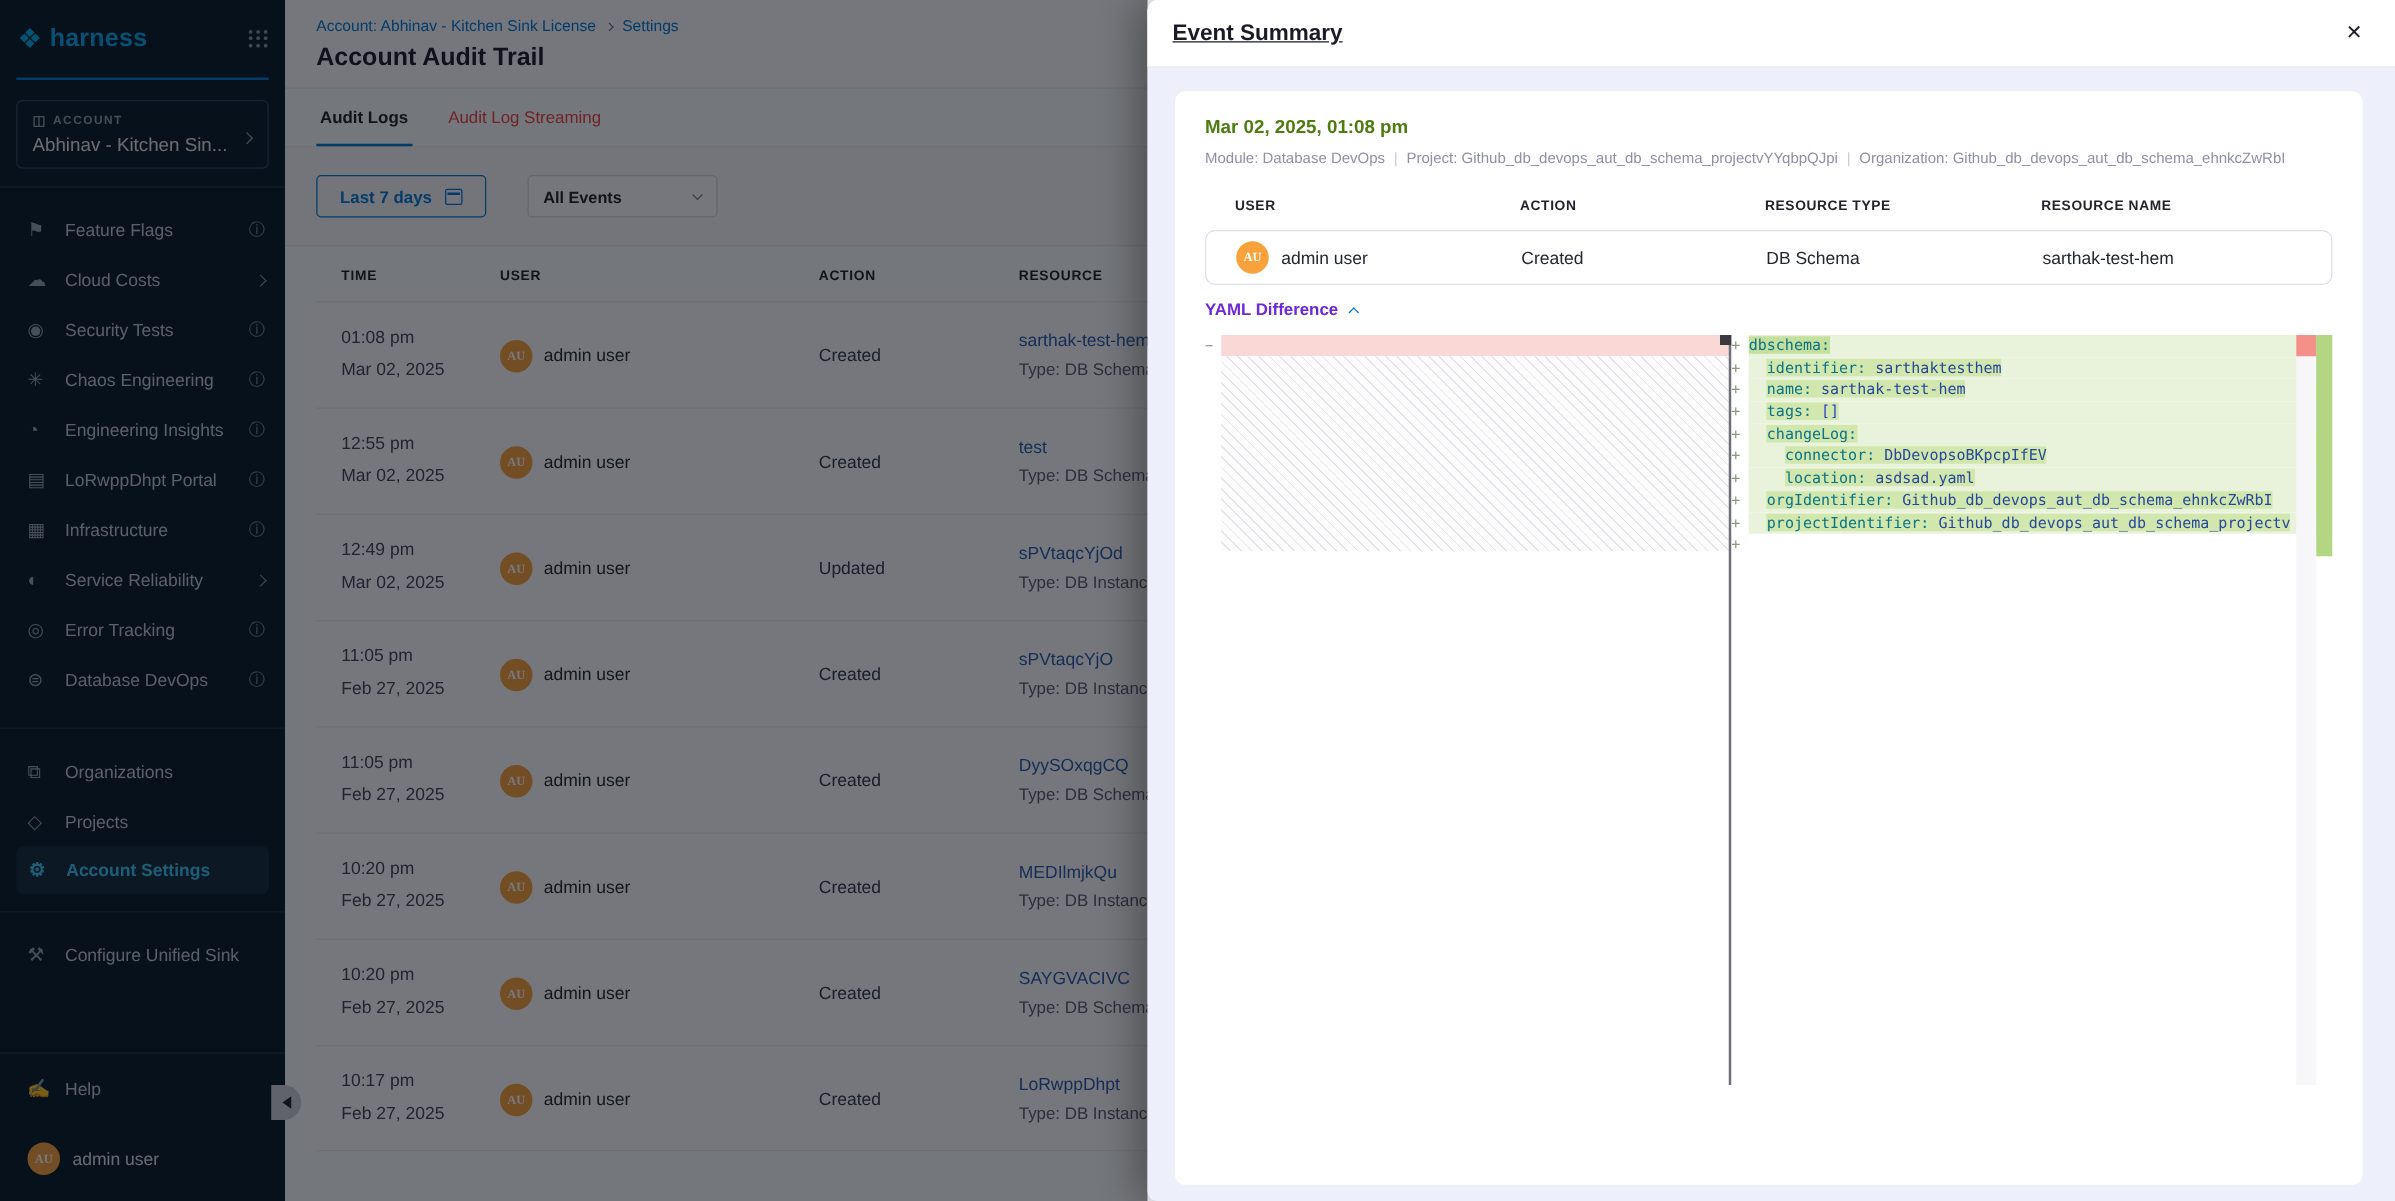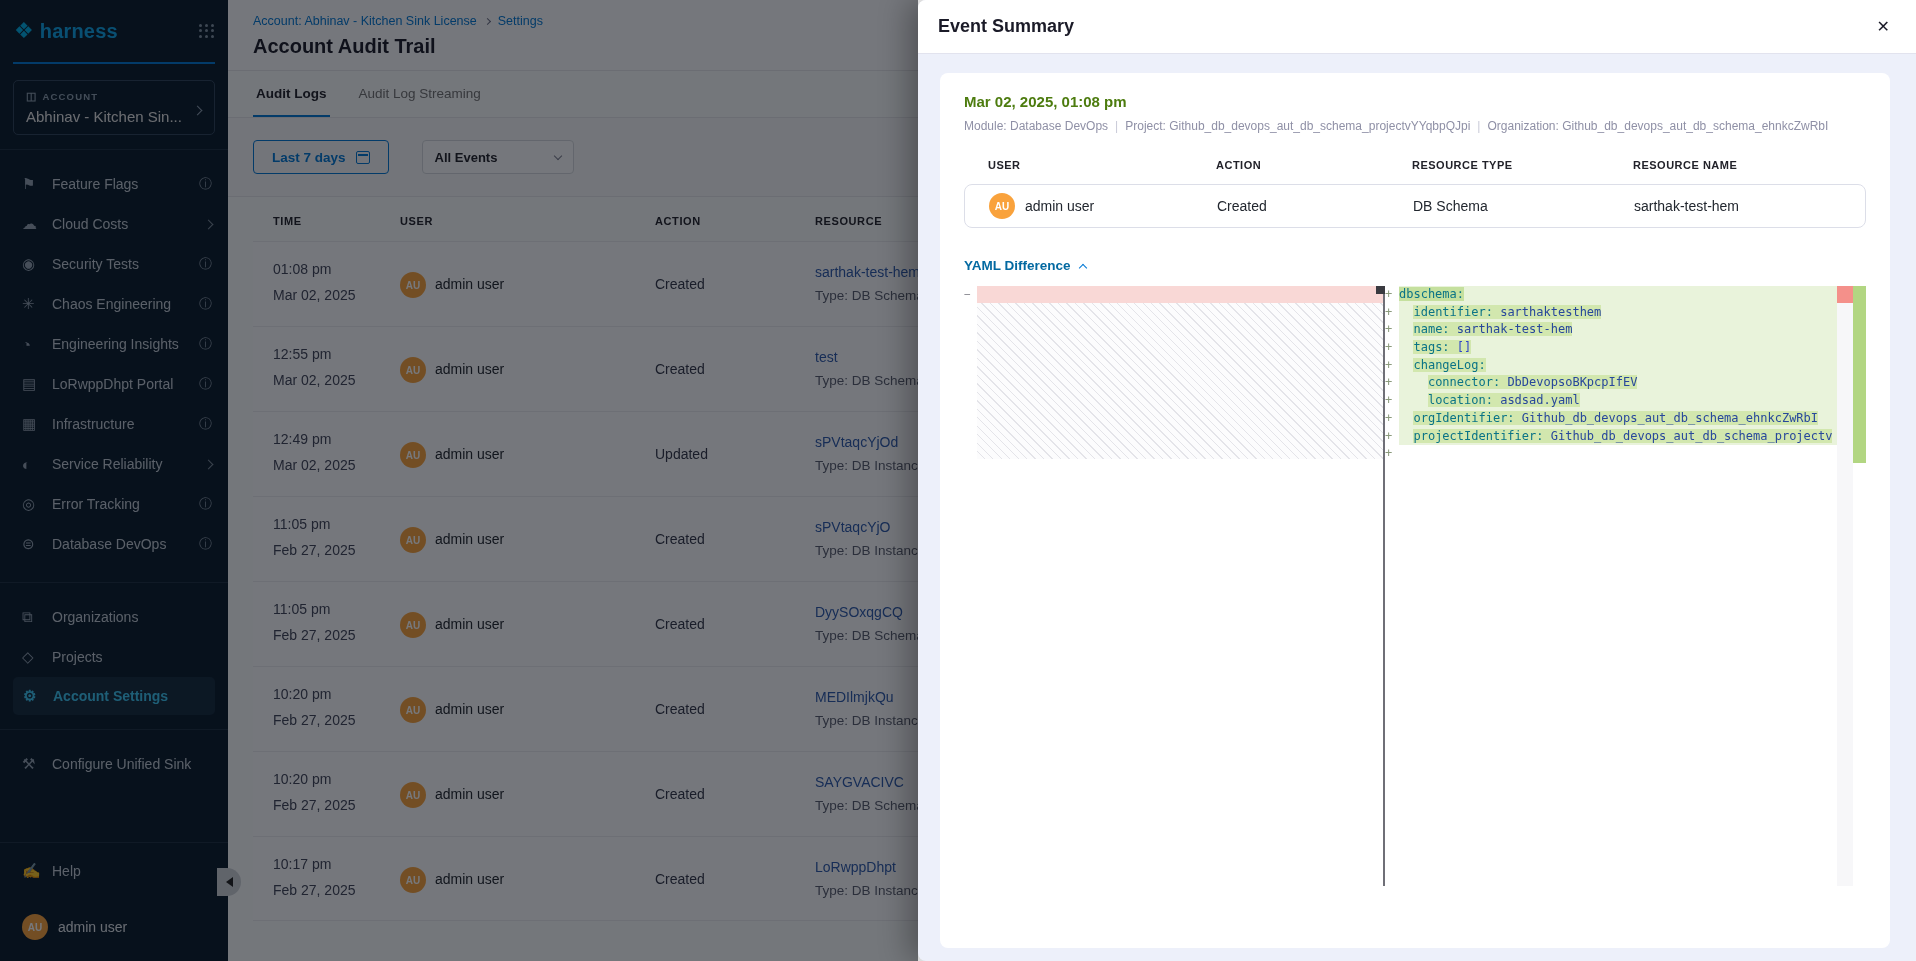--- a/index.html
+++ b/index.html
@@ -23,37 +23,37 @@
   .account-box .chev { position:absolute; right:13px; top:26px; color:#8fa0b0; }
   .side-div { height:1px; background:#1e2f40; margin:14px 0; }
   .nav-list { list-style:none; }
   .nav-item { display:flex; align-items:center; height:40px; padding:0 16px 0 22px; color:#c2cbd4; font-size:14px; cursor:pointer; }
   .nav-item .nav-glyph { width:30px; font-size:15px; color:#94a3b2; flex:0 0 30px; }
   .nav-item .nav-label { flex:1; white-space:nowrap; overflow:hidden; }
   .nav-item .trail { color:#7c8b9a; font-size:13px; }
   .nav-item.active { background:#152a3d; border-radius:5px; margin:0 13px; padding:0 10px; height:38px; }
   .nav-item.active .nav-label, .nav-item.active .nav-glyph { color:#3dc6f2; font-weight:700; }
   .sidebar-bottom { position:absolute; left:0; right:0; bottom:0; border-top:1px solid #1e2f40; padding:8px 0 14px 0; }
-  .avatar { border-radius:50%; background:#f9a23c; color:#fff; font-weight:700; display:inline-flex; align-items:center; justify-content:center; }
+  .avatar { border-radius:50%; background:#f9a23c; color:#fff; font-weight:700; display:inline-flex; align-items:center; justify-content:center;font-family:Liberation Serif, serif; }
   .av-26 { width:26px; height:26px; font-size:10px; }
   .chev { display:inline-block; width:7px; height:7px; border-right:1.7px solid currentColor; border-bottom:1.7px solid currentColor; }
   .chev.right { transform:rotate(-45deg); }
   .chev.down  { transform:rotate(45deg); }
   .chev.up    { transform:rotate(-135deg); }
   .collapse-handle { position:absolute; left:217px; top:868px; width:24px; height:28px; background:#cfd3d8;
     border-radius:0 14px 14px 0; z-index:2; display:flex; align-items:center; justify-content:center; cursor:pointer; }
   .collapse-handle .tri { width:0; height:0; border-top:5px solid transparent; border-bottom:5px solid transparent; border-right:7px solid #222; }
   
   .main { position:absolute; left:228px; top:0; right:0; height:961px; background:#fbfcfd; z-index:1; }
   .page-header { padding:14px 25px 0 25px; background:#fdfdfe; border-bottom:1px solid #e6e7ec; height:71px; }
   .breadcrumb { font-size:12.5px; color:#0278d5; display:flex; align-items:center; gap:8px; }
   .breadcrumb .sep { color:#6b6d85; font-size:10px; }
   .page-title { font-size:20px; font-weight:700; color:#1b1b28; margin-top:7px; }
   .tabbar { display:flex; gap:26px; padding:0 25px; border-bottom:1px solid #e6e7ec; height:47px; align-items:stretch; background:#fbfcfd; }
-  .tab { display:flex; align-items:center; font-size:13.5px; color:#737373; border-bottom:2.5px solid transparent; padding:0 3px; cursor:pointer; }
+  .tab { display:flex; align-items:center; font-size:13.5px; color:#ef4444; border-bottom:2.5px solid transparent; padding:0 3px; cursor:pointer; }
   .tab.active { color:#22222a; font-weight:600; border-bottom-color:#0278d5; }
   .filterbar { display:flex; gap:33px; padding:22px 25px; border-bottom:1px solid #e6e7ec; background:#f8f9fb; }
   .date-btn { display:flex; align-items:center; gap:10px; border:1px solid #0278d5; color:#0278d5; border-radius:4px;
     height:34px; padding:0 18px; font-size:13.5px; font-weight:600; background:transparent; cursor:pointer; }
   .cal-icon { display:inline-block; width:14px; height:13px; border:1.6px solid #0278d5; border-radius:2px; position:relative; }
   .cal-icon::before { content:""; position:absolute; left:1px; right:1px; top:2.5px; height:1.6px; background:#0278d5; }
   .select-box { display:flex; align-items:center; justify-content:space-between; width:152px; height:34px; border:1px solid #d6d8de;
     border-radius:4px; background:#fdfdfe; padding:0 12px; font-size:13px; font-weight:600; color:#22222a; cursor:pointer; }
   .select-box .chev { color:#7a7c8e; width:6px; height:6px; margin-top:-3px; }
   .audit-table { padding:0 25px; }
@@ -69,35 +69,35 @@
   .t-row .action { position:absolute; left:402px; top:34px; font-size:14px; color:#33374a; }
   .t-row .res-link { position:absolute; left:562px; top:22px; font-size:14px; color:#2e5aac; }
   .t-row .res-type { position:absolute; left:562px; top:46px; font-size:13.5px; color:#5a5e70; }
   
   .dim-overlay { position:absolute; left:0; top:0; width:918px; height:961px; background:rgba(5,10,16,.55); z-index:5; }
   
   .drawer { position:absolute; left:918px; top:0; width:998px; height:961px; background:#edf0fa; z-index:10;
     box-shadow:-10px 0 30px rgba(0,0,0,.3); border-radius:8px 0 0 8px; }
   .drawer-header { height:54px; background:#fff; border-bottom:1px solid #e2e3ee; display:flex; align-items:center;
     padding:0 26px 0 20px; border-radius:8px 0 0 0; }
-  .drawer-title { font-size:18px; font-weight:700; color:#1b1b28; }
+  .drawer-title { font-size:18px; font-weight:700; color:#1b1b28;text-decoration:underline; }
   .drawer-close { margin-left:auto; font-size:16px; color:#1b1b28; cursor:pointer; line-height:1; }
   .drawer-body { position:absolute; top:54px; left:0; right:0; bottom:0; }
   .event-card { position:absolute; left:22px; right:26px; top:19px; bottom:13px; background:#fff; border-radius:8px;
     padding:20px 24px 14px 24px; overflow:hidden; }
   .ev-time { font-size:15px; font-weight:700; color:#4d7c0f; }
   .ev-meta { margin-top:9px; font-size:12px; color:#8f90a6; white-space:nowrap; overflow:hidden; }
   .ev-meta .pipe { color:#c9cad8; padding:0 7px; }
   .ev-grid { display:grid; grid-template-columns:228px 196px 221px 1fr; align-items:center; }
   .ev-grid-head { margin-top:26px; padding:0 0 0 24px; }
   .ev-grid-head span { font-size:11px; font-weight:700; letter-spacing:.5px; color:#22222a; }
   .ev-row-card { margin-top:13px; height:44px; border:1px solid #dcdee8; border-radius:8px; padding-left:24px; background:#fff; }
   .ev-user { display:flex; align-items:center; gap:10px; font-size:14px; color:#22272f; }
   .ev-cell { font-size:14px; color:#22272f; }
-  .yaml-head { margin-top:30px; display:flex; align-items:center; gap:9px; font-size:13.5px; font-weight:700; color:#0369a1; cursor:pointer; }
+  .yaml-head { margin-top:12px; display:flex; align-items:center; gap:9px; font-size:13.5px; font-weight:700; color:#6d28d9; cursor:pointer; }
   .yaml-head .chev { color:#0278d5; width:6px; height:6px; margin-top:4px; }
   
   .diff { position:relative; margin-top:13px; height:600px; display:flex; background:#fff;
     font-family:"DejaVu Sans Mono", monospace; font-size:12px; line-height:17.7px; }
   .d-left-gutter { width:13px; flex:0 0 13px; color:#8b8b93; font-size:11px; }
   .d-left { width:406px; flex:0 0 406px; }
   .d-removed-band { height:17px; background:#f9d8d6; }
   .d-hatch { height:156px; background:repeating-linear-gradient(45deg,#fcfcfd 0 5px,#e4e4e9 5px 6px); }
   .d-divider { width:2px; flex:0 0 2px; background:#6f6f77; position:relative; }
   .d-divider::before { content:""; position:absolute; left:-7px; top:0; width:9px; height:8px; background:#3a3a40; }

